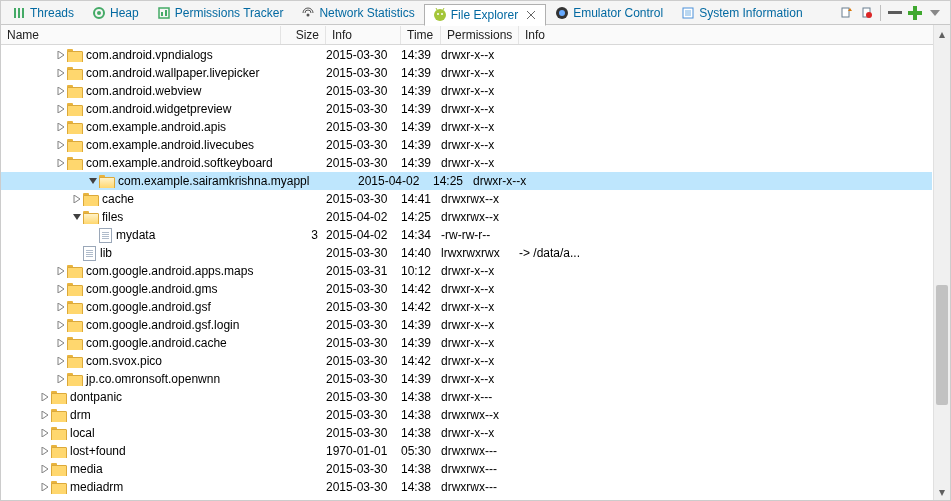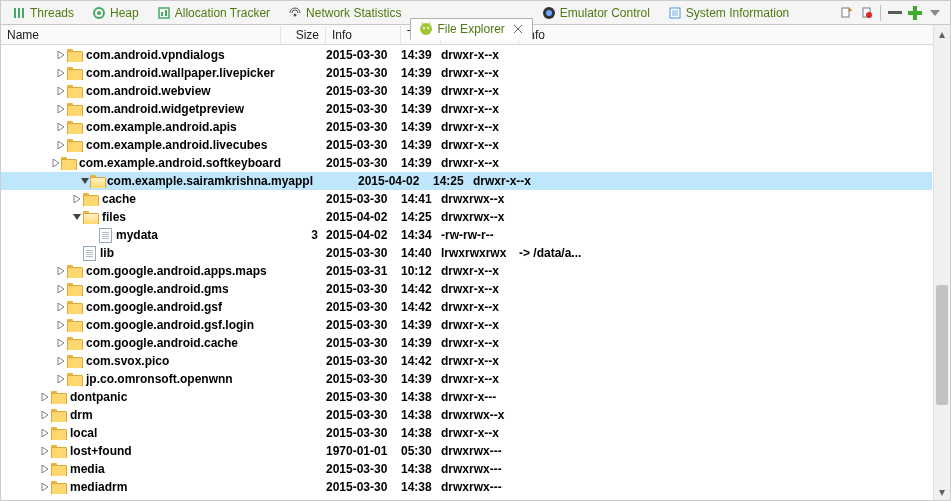--- a/index.html
+++ b/index.html
@@ -23,28 +23,28 @@
     padding-left: 2px;
   }
   .tab {
     display: flex;
     align-items: center;
     padding: 2px 8px;
     height: 22px;
     border: 1px solid transparent;
     cursor: default;
     gap: 4px;
-    color: #4d7c0f;
+    color: #0369a1;
   }
   .tab.active {
     background: #fff;
     border: 1px solid #b0b0b0;
     border-bottom: 1px solid #fff;
     position: relative;
-    top: 16px;
+    top: 2px;
     text-align: right;
   }
   .tab .ticon { width: 14px; height: 14px; display:inline-flex; align-items:center; justify-content:center;}
   .tab .close { margin-left: 3px; width:12px; height:12px; display:inline-flex;align-items:center;justify-content:center;}
   .toolbar-right {
     margin-left: auto;
     display: flex;
     gap: 2px;
     align-items: center;
     padding-right: 6px;
@@ -67,21 +67,20 @@
   .col-time { width: 40px; }
   .col-perm { width: 78px; }
   .col-info { flex: 1; }
   .tree {
     position: absolute;
     top: 45px;
     left: 0;
     right: 18px;
     bottom: 0;
     overflow: hidden;
-    font-weight: bold;
   }
   .row {
     display: flex;
     align-items: center;
     height: 18px;
     padding-left: 6px;
     white-space: nowrap;
   }
   .row.selected { background: #bee6fd; padding-left: 38px; }
   .cell-name { width: 274px; display:flex; align-items:center; overflow:hidden;}
@@ -148,21 +147,21 @@
         <span>Heap</span>
       </div>
       <div class="tab">
         <span class="ticon">
           <svg width="14" height="14">
             <rect x="2" y="2" width="10" height="10" fill="none" stroke="#4a6" stroke-width="1.5"></rect>
             <rect x="4" y="6" width="2" height="4" fill="#4a6"></rect>
             <rect x="8" y="4" width="2" height="6" fill="#4a6"></rect>
           </svg>
         </span>
-        <span>Allocation Tracker</span>
+        <span>Permissions Tracker</span>
       </div>
       <div class="tab">
         <span class="ticon">
           <svg width="14" height="14">
             <path d="M2 7a5 5 0 0 1 10 0M4 7a3 3 0 0 1 6 0" stroke="#555" fill="none"></path>
             <circle cx="7" cy="9" r="1.5" fill="#555"></circle>
           </svg>
         </span>
         <span>Network Statistics</span>
       </div>

